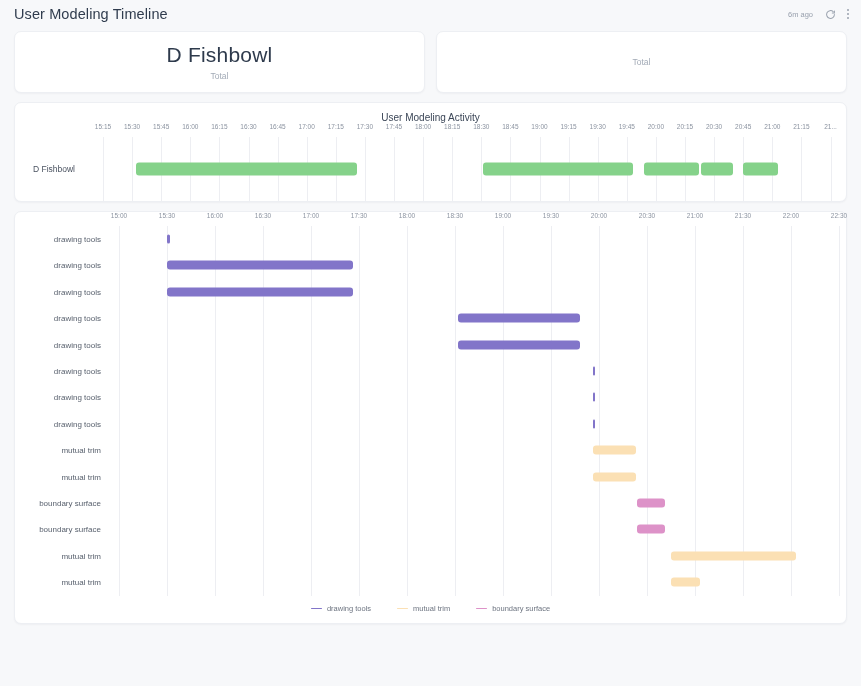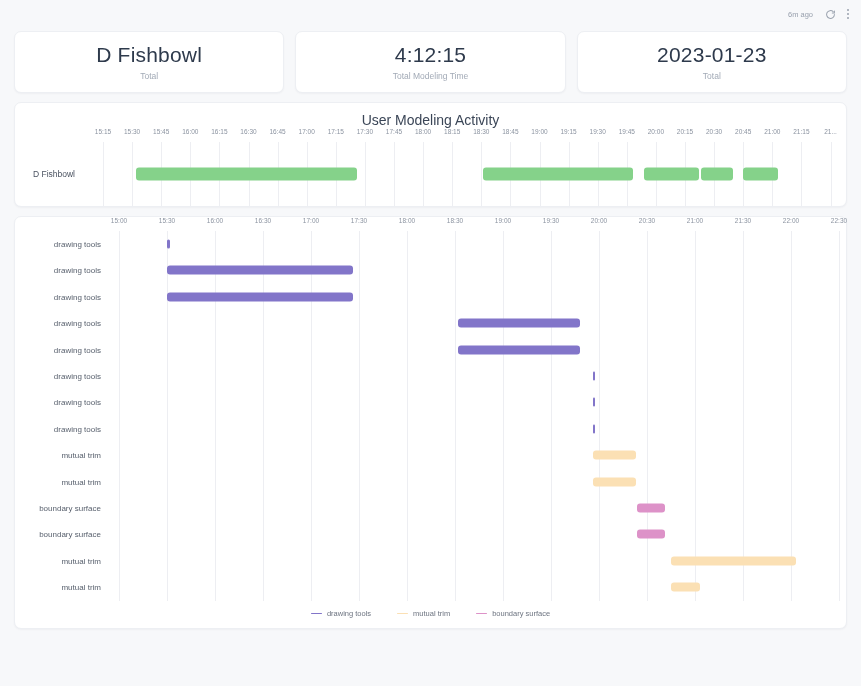--- a/index.html
+++ b/index.html
@@ -59,21 +59,21 @@
   .panel {
     margin: 9px 14px 0 14px;
     background: #fff;
     border-radius: 7px;
     border: 1px solid #edeff3;
     box-shadow: 0 1px 2px rgba(16,24,40,.04);
     position: relative;
   }
   .panel-title {
     text-align: center;
-    font-size: 14px;
+    font-size: 10px;
     color: #3b4657;
     padding-top: 9px;
   }
 
   
   .chart { position: relative; }
   .axis-labels { position: relative; height: 14px; }
   .axis-labels span {
     position: absolute; top: 0;
     transform: translateX(-50%);
@@ -114,20 +114,21 @@
     padding: 8px 0 10px 0;
   }
   .legend-item { display: flex; align-items: center; gap: 5px; cursor: pointer; }
   .legend-dash { width: 11px; height: 1.5px; display: block; border-radius: 1px; }
   .legend-text { font-size: 7.5px; color: #6d7480; }
 </style>
 </head>
 <body>
 
 <div class="topbar">
+  <div class="topbar-title">User Modeling Timeline</div>
   <div class="topbar-right">
     <span class="ts">6m ago</span>
     <span class="icon-btn">
       <svg width="11" height="11" viewBox="0 0 24 24" fill="none" stroke="currentColor" stroke-width="2.2" stroke-linecap="round">
         <path d="M20.5 12a8.5 8.5 0 1 1-2.6-6.1"></path>
           <path d="M20.5 4.2v4.6h-4.6"></path>
       </svg>
     </span>
     <span class="kebab">
         <i></i>
@@ -136,25 +137,20 @@
       </span>
   </div>
 </div>
 
 <div class="kpi-row">
   <div class="kpi-card">
     <div class="kpi-value">D Fishbowl</div>
     <div class="kpi-label">Total</div>
   </div>
   <div class="kpi-card">
-    <div class="kpi-value">4:12:15</div>
-    <div class="kpi-label">Total Modeling Time</div>
-  </div>
-  <div class="kpi-card">
-    <div class="kpi-value">2023-01-23</div>
     <div class="kpi-label">Total</div>
   </div>
 </div>
 
 <div class="panel" id="panel-activity">
   <div class="panel-title">User Modeling Activity</div>
   <div class="chart">
     <div class="axis-labels" id="activity-axis">
         <span style="left: 88px;">15:15</span>
         <span style="left: 117.1px;">15:30</span>

